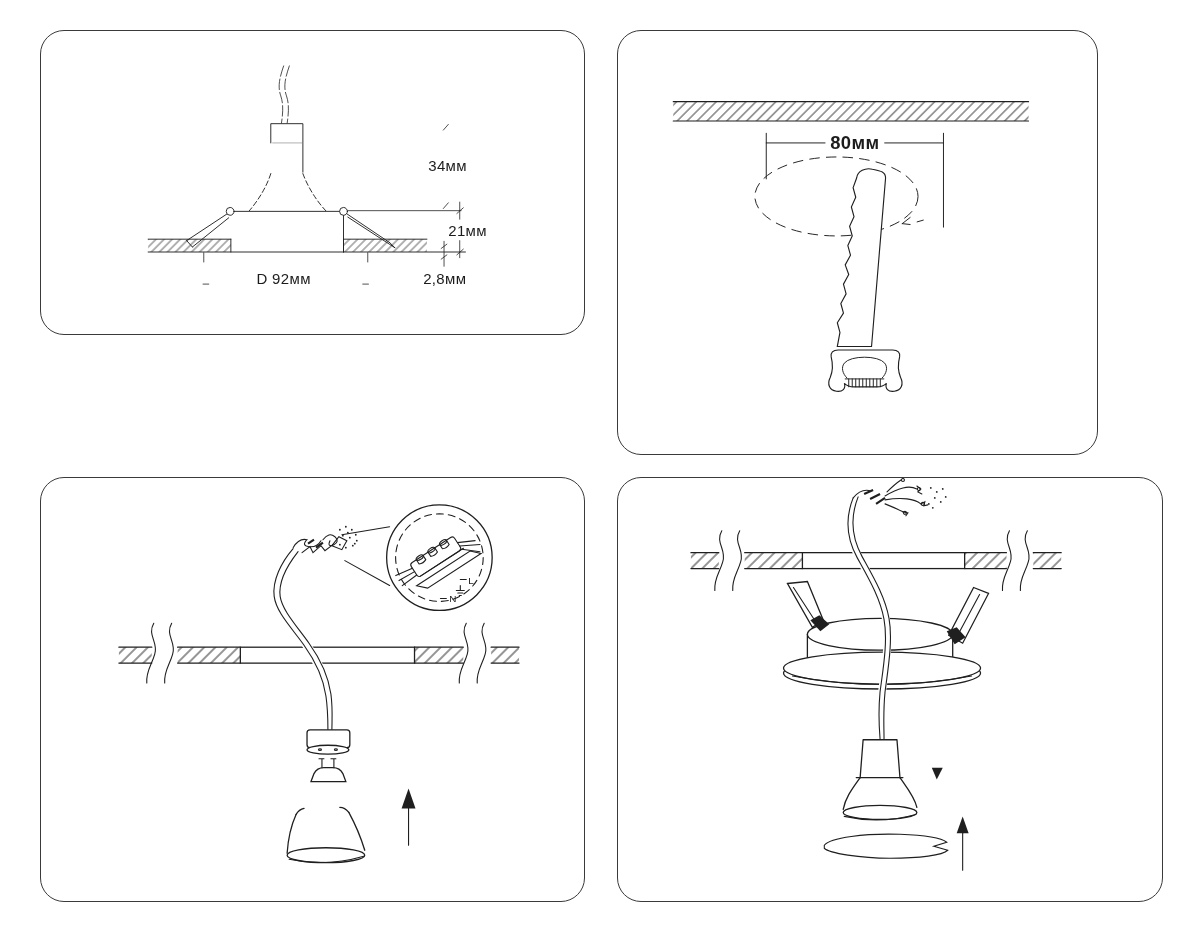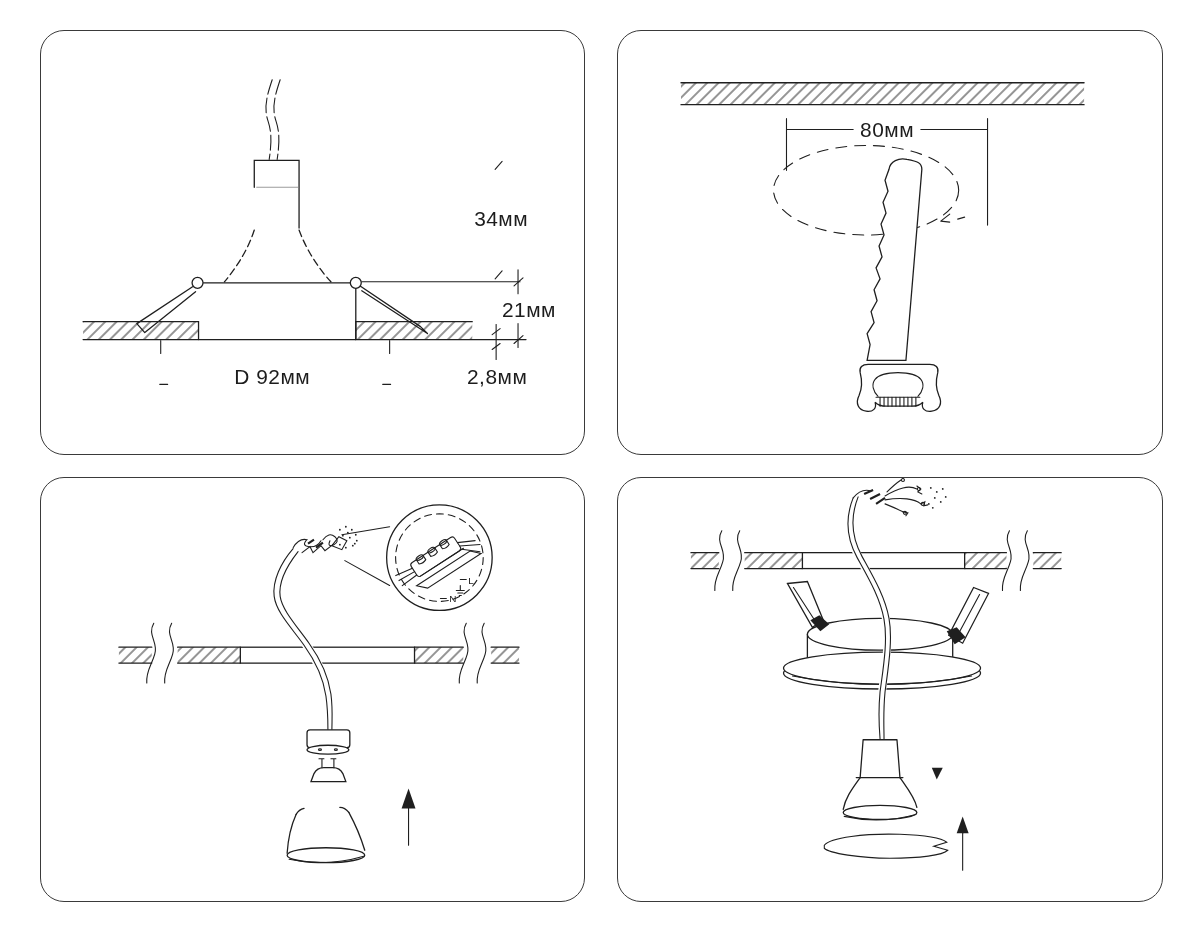--- a/index.html
+++ b/index.html
@@ -1,20 +1,20 @@
 <!DOCTYPE html>
 <html><head>
 <meta charset="utf-8">
 <style>
   html,body{margin:0;padding:0;background:#ffffff;}
   .sheet{position:relative;width:1200px;height:933px;background:#ffffff;
          font-family:"Liberation Sans","DejaVu Sans",sans-serif;overflow:hidden;}
   .panel{position:absolute;background:#ffffff;border:1.6px solid #3a3a3a;border-radius:24px;box-sizing:border-box;}
-  #panel-dimensions{left:40px;top:30px;width:545px;height:425px;text-decoration:underline;}
-  #panel-cutout{left:617px;top:30px;width:546px;height:425px;}
+  #panel-dimensions{left:40px;top:30px;width:545px;height:305px;text-decoration:underline;}
+  #panel-cutout{left:617px;top:30px;width:481px;height:425px;font-weight:bold;}
   #panel-wiring{left:40px;top:477px;width:545px;height:425px;}
   #panel-mounting{left:617px;top:477px;width:546px;height:425px;}
   .panel svg{display:block;width:100%;height:100%;}
   svg text{fill:#1c1c1c;}
   .dim-label{font-size:21px;letter-spacing:.5px;}
   .tiny-label{font-size:10px;}
   .ln{stroke:#1f1f1f;stroke-width:1.3;fill:none;stroke-linecap:round;}
   .thin{stroke:#1f1f1f;stroke-width:1.1;fill:none;stroke-linecap:round;}
   .wh{fill:#ffffff;}
   .ink{fill:#1f1f1f;}

